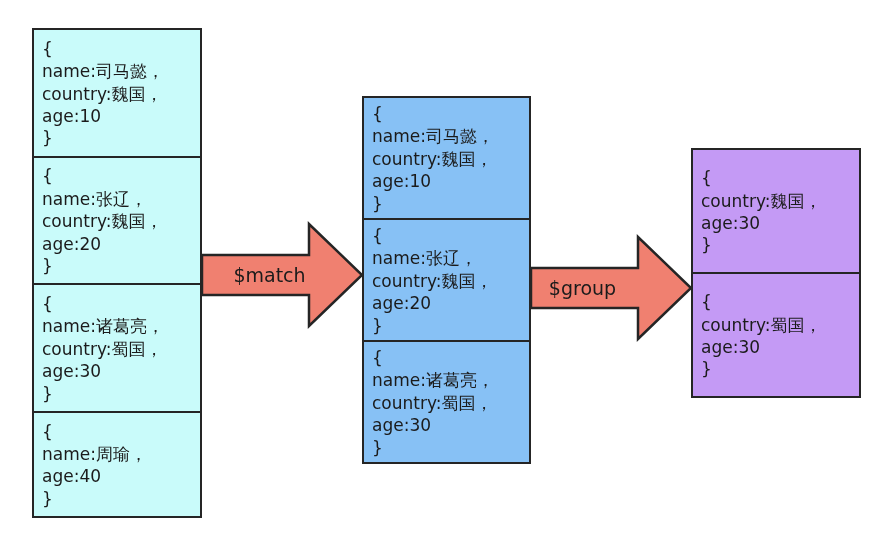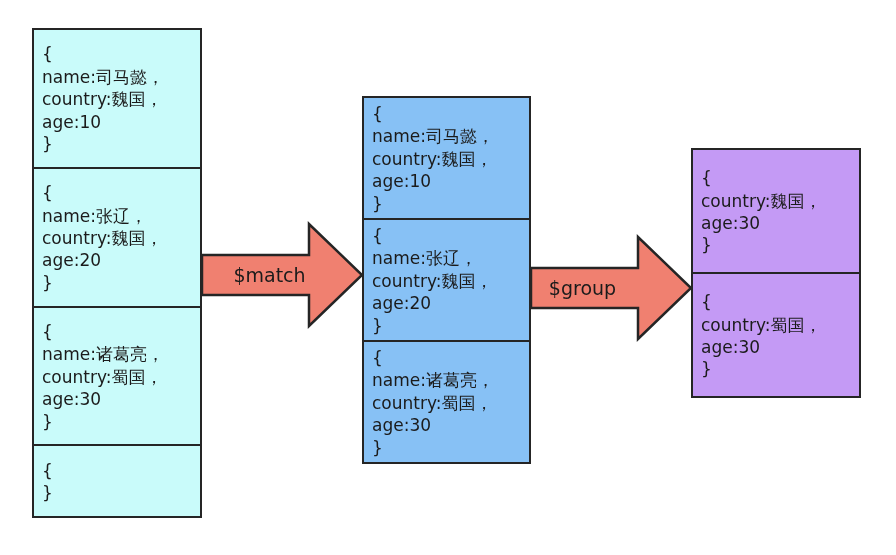--- a/index.html
+++ b/index.html
@@ -98,20 +98,22 @@
     </div>
     <div class="record">
       <div class="line">{</div>
       <div class="line">name:诸葛亮，</div>
       <div class="line">country:蜀国，</div>
       <div class="line">age:30</div>
       <div class="line">}</div>
     </div>
     <div class="record">
       <div class="line">{</div>
+      <div class="line">name:周瑜，</div>
+      <div class="line">age:40</div>
       <div class="line">}</div>
     </div>
   </div>
 
   <div class="arrow" id="arrow-match">
     <svg width="163" height="108" viewBox="0 0 163 108" xmlns="http://www.w3.org/2000/svg">
       <polygon points="1,34 108,34 108,3 161,54 108,105 108,74 1,74" fill="#f08070" stroke="#252525" stroke-width="2.5" stroke-linejoin="miter"></polygon>
     </svg>
     <div class="arrow-label">$match</div>
   </div>

